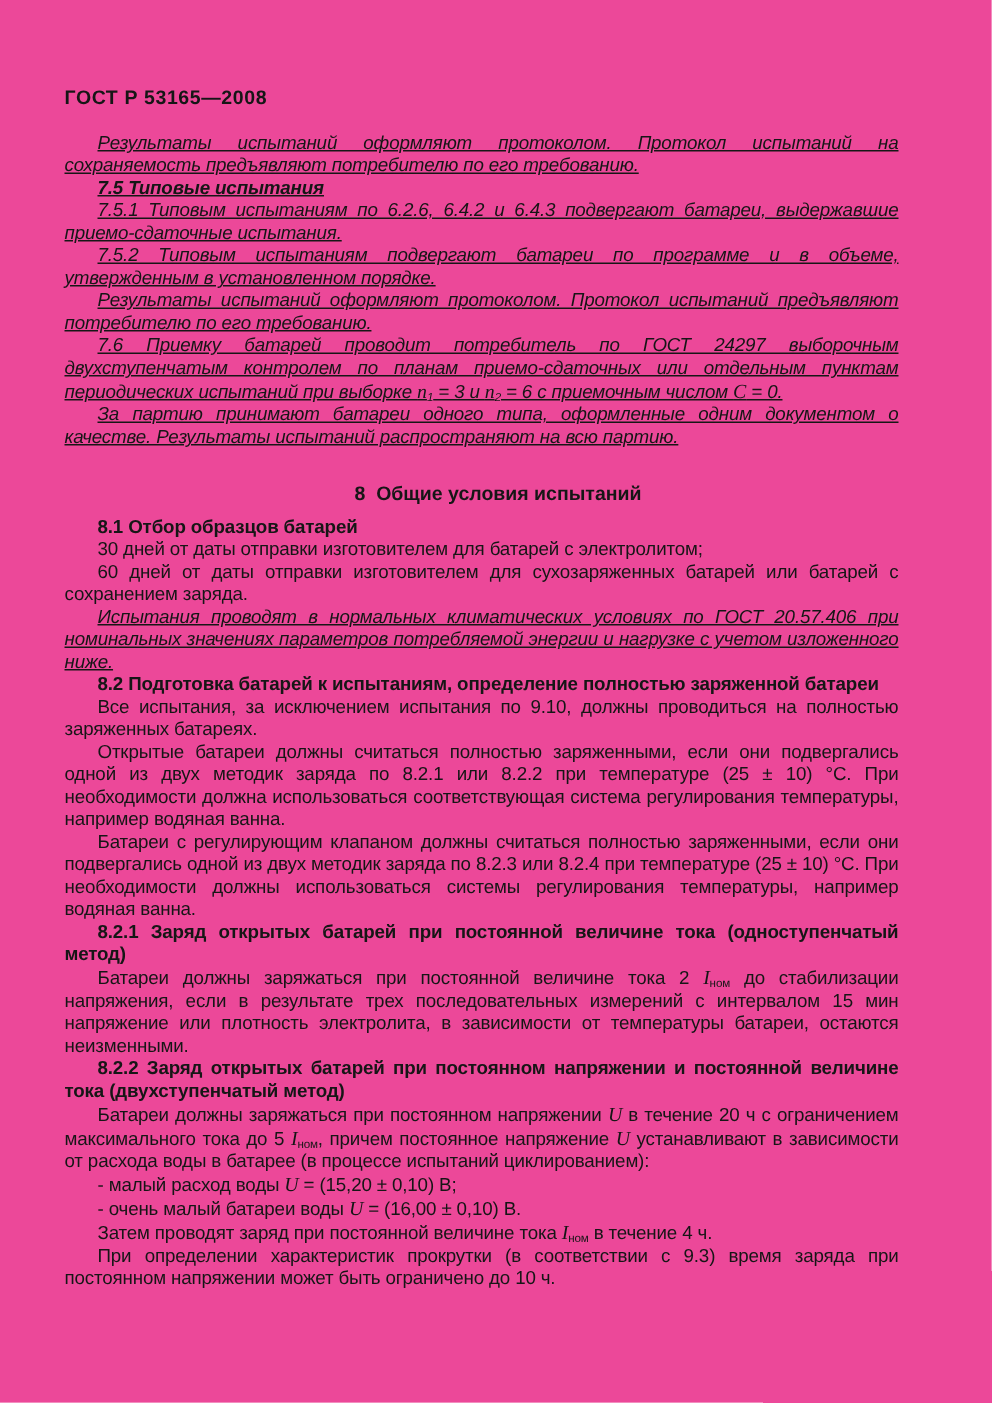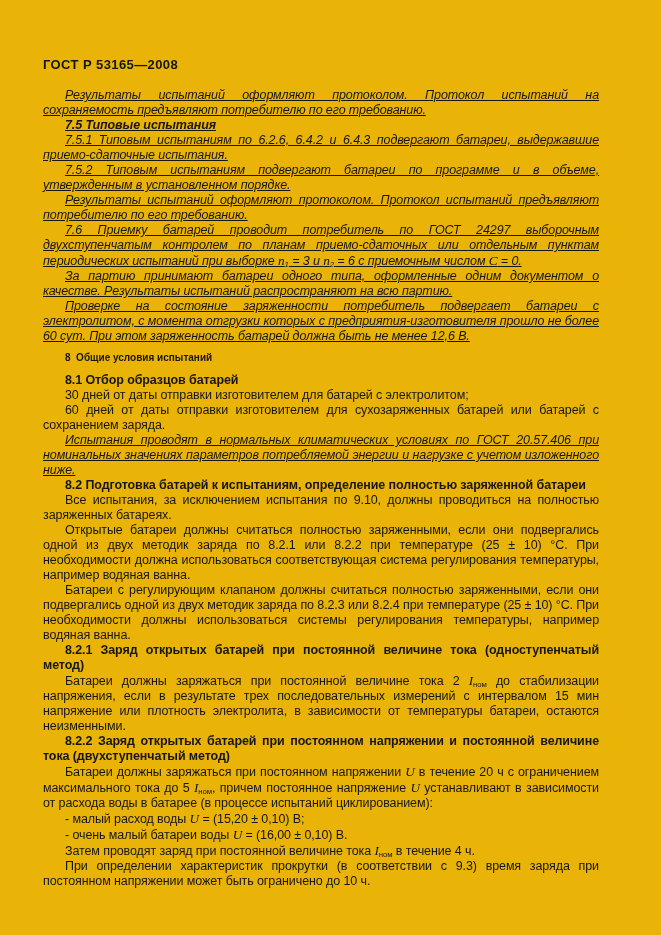--- a/index.html
+++ b/index.html
@@ -5,21 +5,21 @@
   * { box-sizing: border-box; }
   html, body { margin: 0; padding: 0; }
   body {
     background: #ffffff;
     font-family: "Liberation Sans", sans-serif;
   }
   .page {
     position: relative;
     width: 661px;
     height: 935px;
-    background: #eab308;
+    background: #ec4899;
     color: #161616;
     overflow: hidden;
   }
   .content {
     position: absolute;
     left: 43px;
     top: 57px;
     width: 556px;
   }
   .doc-header {
@@ -33,24 +33,24 @@
     font-size: 12.5px;
     letter-spacing: -0.1px;
     line-height: 15px;
     text-align: justify;
     text-indent: 22px;
   }
   .pi { font-style: italic; text-decoration: underline; }
   .h3 { font-weight: 700; }
   .h2 {
     font-weight: 700;
-    font-size: 10px;
+    font-size: 13px;
     line-height: 19px;
-    margin: 4px 0 6px 0;
-    text-align: left;
+    margin: 20px 0 6px 0;
+    text-align: center;
     letter-spacing: 0;
   }
   .rv {
     font-style: italic;
     font-family: "Liberation Serif", serif;
     font-size: 1.06em;
   }
   sub.rs {
     font-size: 0.62em;
     line-height: 0;
@@ -64,21 +64,20 @@
   <div class="content">
     <div class="doc-header">ГОСТ Р 53165—2008</div>
 
     <p class="para pi"><span>Результаты испытаний оформляют протоколом. Протокол испытаний на сохраняемость предъявляют потребителю по его требованию.</span></p>
     <p class="para h3 pi"><span>7.5 Типовые испытания</span></p>
     <p class="para pi"><span>7.5.1 Типовым испытаниям по 6.2.6, 6.4.2 и 6.4.3 подвергают батареи, выдержавшие приемо-сдаточные испытания.</span></p>
     <p class="para pi"><span>7.5.2 Типовым испытаниям подвергают батареи по программе и в объеме, утвержденным в установленном порядке.</span></p>
     <p class="para pi"><span>Результаты испытаний оформляют протоколом. Протокол испытаний предъявляют потребителю по его требованию.</span></p>
     <p class="para pi"><span>7.6 Приемку батарей проводит потребитель по ГОСТ 24297 выборочным двухступенчатым контролем по планам приемо-сдаточных или отдельным пунктам периодических испытаний при выборке </span><span class="rv">n</span><sub class="rs">1</sub><span> = 3 и </span><span class="rv">n</span><sub class="rs">2</sub><span> = 6 с приемочным числом </span><span class="rv">С</span><span> = 0.</span></p>
     <p class="para pi"><span>За партию принимают батареи одного типа, оформленные одним документом о качестве. Результаты испытаний распространяют на всю партию.</span></p>
-    <p class="para pi"><span>Проверке на состояние заряженности потребитель подвергает батареи с электролитом, с момента отгрузки которых с предприятия-изготовителя прошло не более 60 сут. При этом заряженность батарей должна быть не менее 12,6 В.</span></p>
     <p class="para h2"><span>8&nbsp; Общие условия испытаний</span></p>
     <p class="para h3"><span>8.1 Отбор образцов батарей</span></p>
     <p class="para p"><span>30 дней от даты отправки изготовителем для батарей с электролитом;</span></p>
     <p class="para p"><span>60 дней от даты отправки изготовителем для сухозаряженных батарей или батарей с сохранением заряда.</span></p>
     <p class="para pi"><span>Испытания проводят в нормальных климатических условиях по ГОСТ 20.57.406 при номинальных значениях параметров потребляемой энергии и нагрузке с учетом изложенного ниже.</span></p>
     <p class="para h3"><span>8.2 Подготовка батарей к испытаниям, определение полностью заряженной батареи</span></p>
     <p class="para p"><span>Все испытания, за исключением испытания по 9.10, должны проводиться на полностью заряженных батареях.</span></p>
     <p class="para p"><span>Открытые батареи должны считаться полностью заряженными, если они подвергались одной из двух методик заряда по 8.2.1 или 8.2.2 при температуре (25 ± 10) °С. При необходимости должна использоваться соответствующая система регулирования температуры, например водяная ванна.</span></p>
     <p class="para p"><span>Батареи с регулирующим клапаном должны считаться полностью заряженными, если они подвергались одной из двух методик заряда по 8.2.3 или 8.2.4 при температуре (25 ± 10) °С. При необходимости должны использоваться системы регулирования температуры, например водяная ванна.</span></p>
     <p class="para h3"><span>8.2.1 Заряд открытых батарей при постоянной величине тока (одноступенчатый метод)</span></p>

